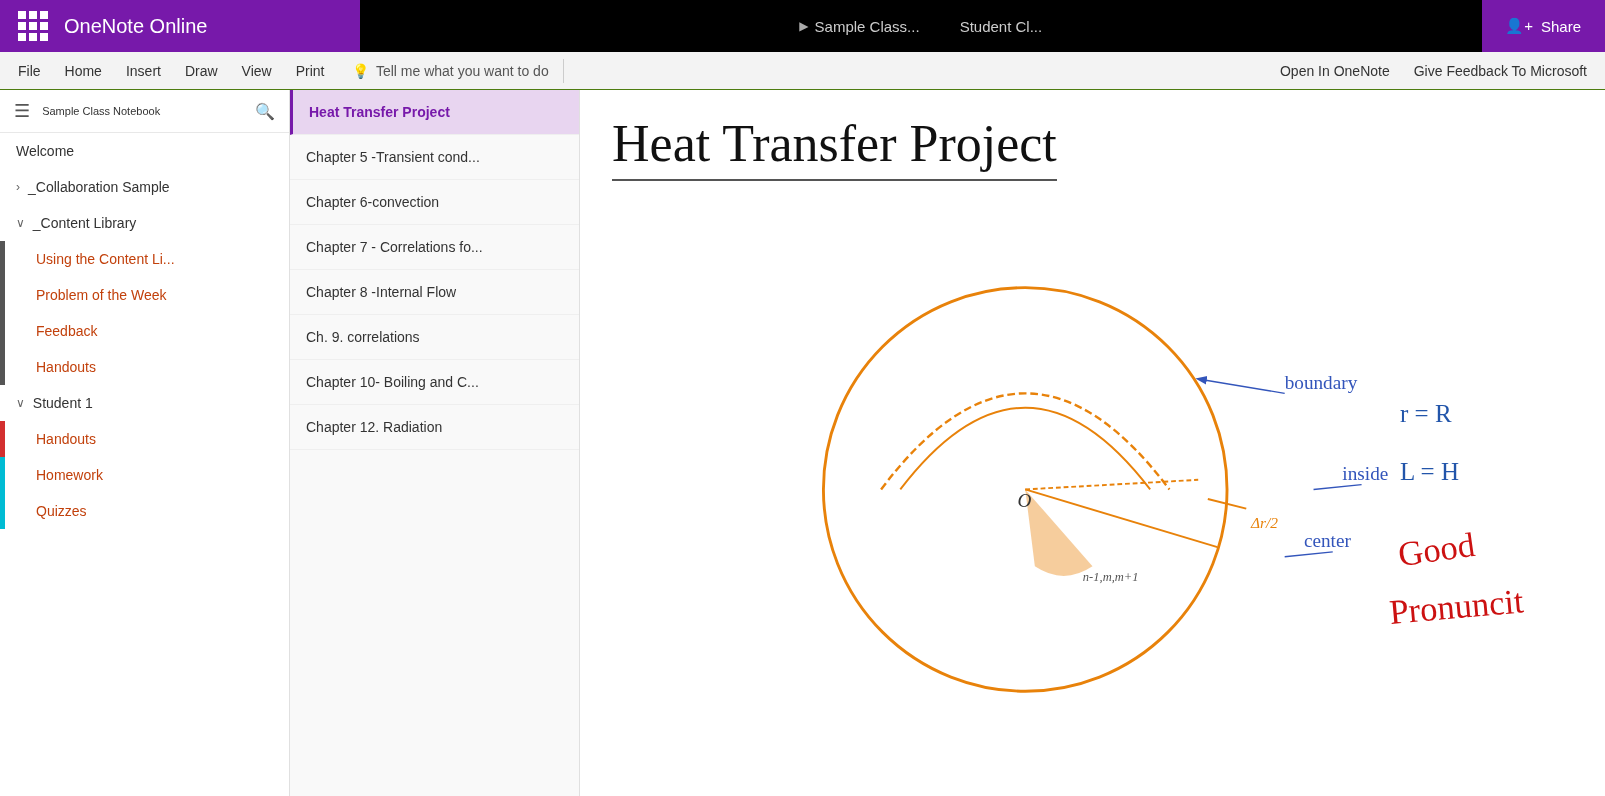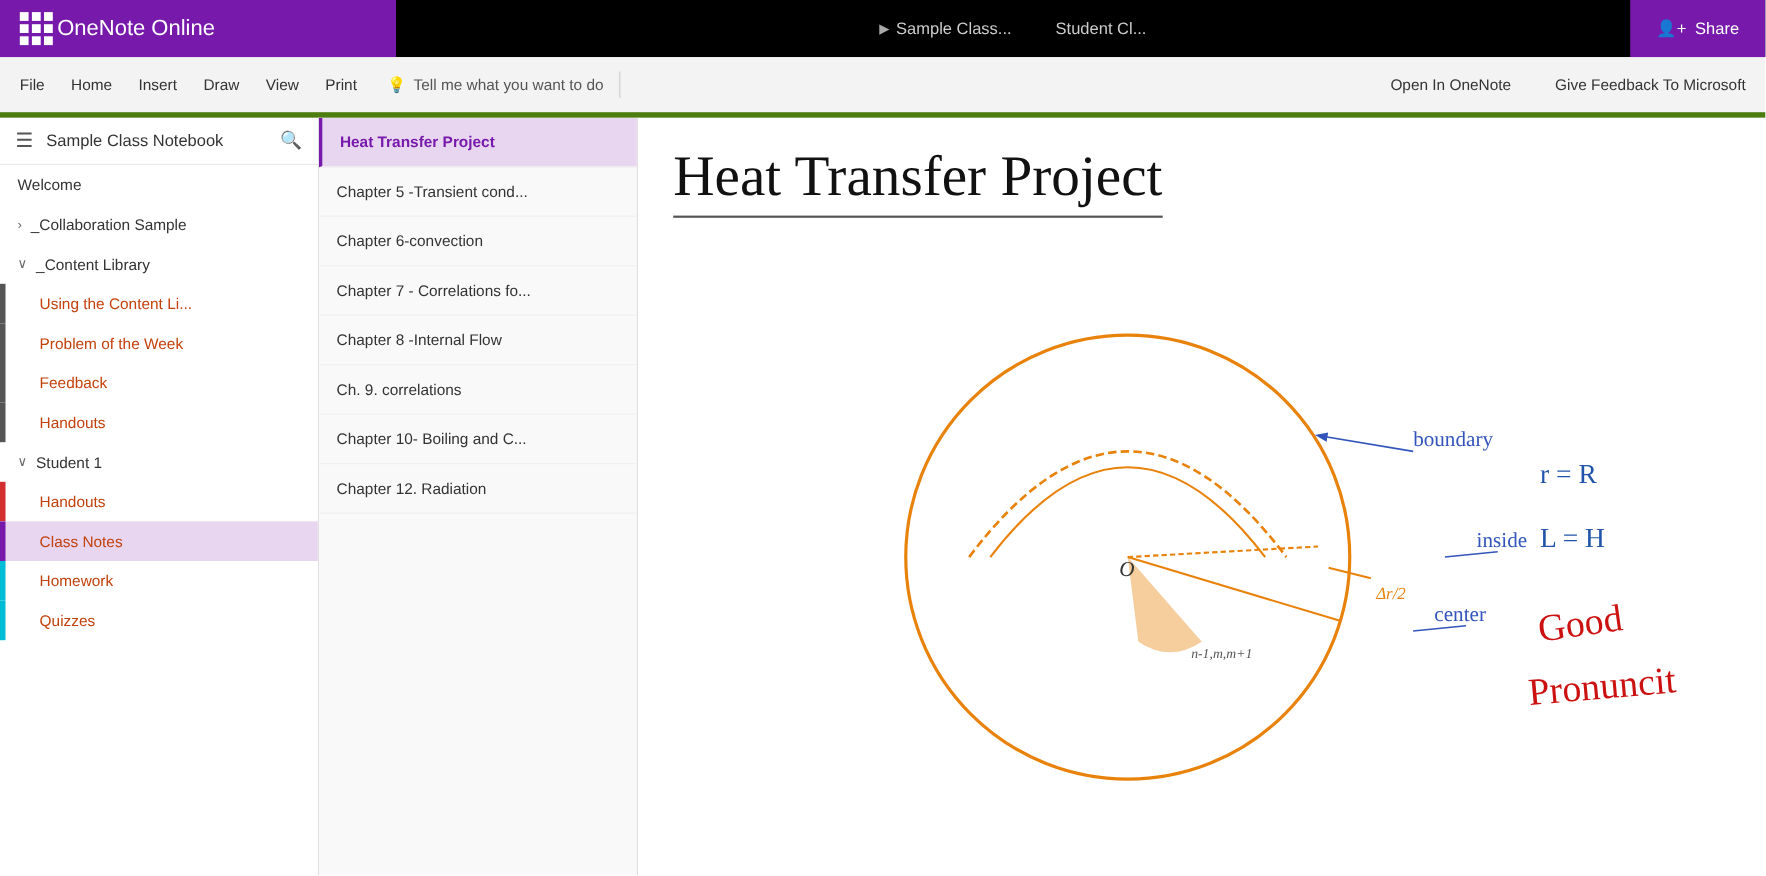--- a/index.html
+++ b/index.html
@@ -13,21 +13,21 @@
       height: 52px;
       flex-shrink: 0;
     }
     .top-bar-brand {
       display: flex;
       align-items: center;
       background: #7719aa;
       height: 100%;
       padding: 0 18px;
       min-width: 360px;
-      gap: 4px;
+      gap: 16px;
     }
     .waffle-icon {
       display: grid;
       grid-template-columns: repeat(3, 8px);
       grid-template-rows: repeat(3, 8px);
       gap: 3px;
     }
     .waffle-dot { background: #fff; width: 8px; height: 8px; }
     .brand-title { color: #fff; font-size: 20px; font-weight: 300; }
     .top-bar-center {
@@ -55,24 +55,24 @@
       display: flex;
       align-items: center;
       gap: 8px;
       cursor: pointer;
       white-space: nowrap;
     }
 
     
     .ribbon {
       background: #f3f3f3;
-      height: 55px;
-      display: flex;
-      align-items: center;
-      border-bottom: 5px solid #4d7c0f;
+      height: 38px;
+      display: flex;
+      align-items: center;
+      border-bottom: 1px solid #4d7c0f;
       padding: 0 8px;
       gap: 4px;
       flex-shrink: 0;
     }
     .ribbon-item {
       padding: 4px 10px;
       font-size: 14px;
       color: #333;
       cursor: pointer;
       border-radius: 2px;
@@ -84,21 +84,21 @@
       padding: 4px 14px;
       color: #555;
       font-size: 14px;
       border-right: 1px solid #ccc;
       margin-right: 4px;
     }
     .ribbon-tell-icon { color: #888; font-size: 14px; }
     .ribbon-right {
       display: flex;
       align-items: flex-start;
-      gap: 20px;
+      gap: 4px;
       margin-left: auto;
     }
     .ribbon-right-item {
       padding: 4px 10px;
       font-size: 14px;
       color: #333;
       cursor: pointer;
     }
 
     
@@ -120,21 +120,21 @@
     }
     .sidebar-header {
       display: flex;
       align-items: center;
       padding: 10px 14px;
       gap: 12px;
       border-bottom: 1px solid #e8e8e8;
       background: #fff;
     }
     .hamburger { font-size: 18px; color: #555; cursor: pointer; }
-    .sidebar-title { font-size: 15px; color: #333; flex: 1; }
+    .sidebar-title { font-size: 11px; color: #333; flex: 1; }
     .search-icon-btn { font-size: 16px; color: #7719aa; cursor: pointer; }
 
     .sidebar-nav { overflow-y: auto; flex: 1; text-align: right; }
     .nav-item {
       display: flex;
       align-items: center;
       padding: 10px 16px;
       font-size: 14px;
       color: #333;
       cursor: pointer;
@@ -311,24 +311,20 @@
 
       <div class="nav-item top-level">
         <span class="nav-arrow">∨</span>
         <span>Student 1</span>
       </div>
 
       <div class="section-item">
         <div class="nav-color-bar color-red"></div>
         <span>Handouts</span>
       </div>
-      <div class="section-item active">
-        <div class="nav-color-bar color-purple"></div>
-        <span>Class Notes</span>
-      </div>
       <div class="section-item">
         <div class="nav-color-bar color-cyan"></div>
         <span>Homework</span>
       </div>
       <div class="section-item">
         <div class="nav-color-bar color-cyan"></div>
         <span>Quizzes</span>
       </div>
 
     </div>

